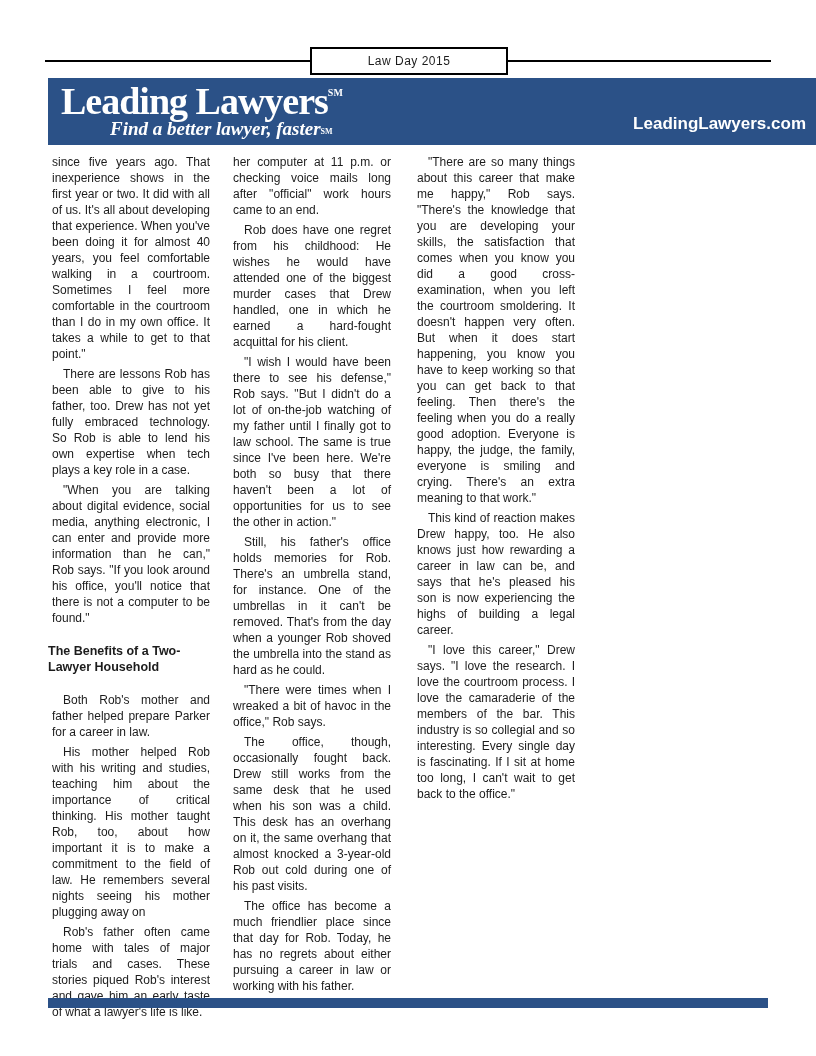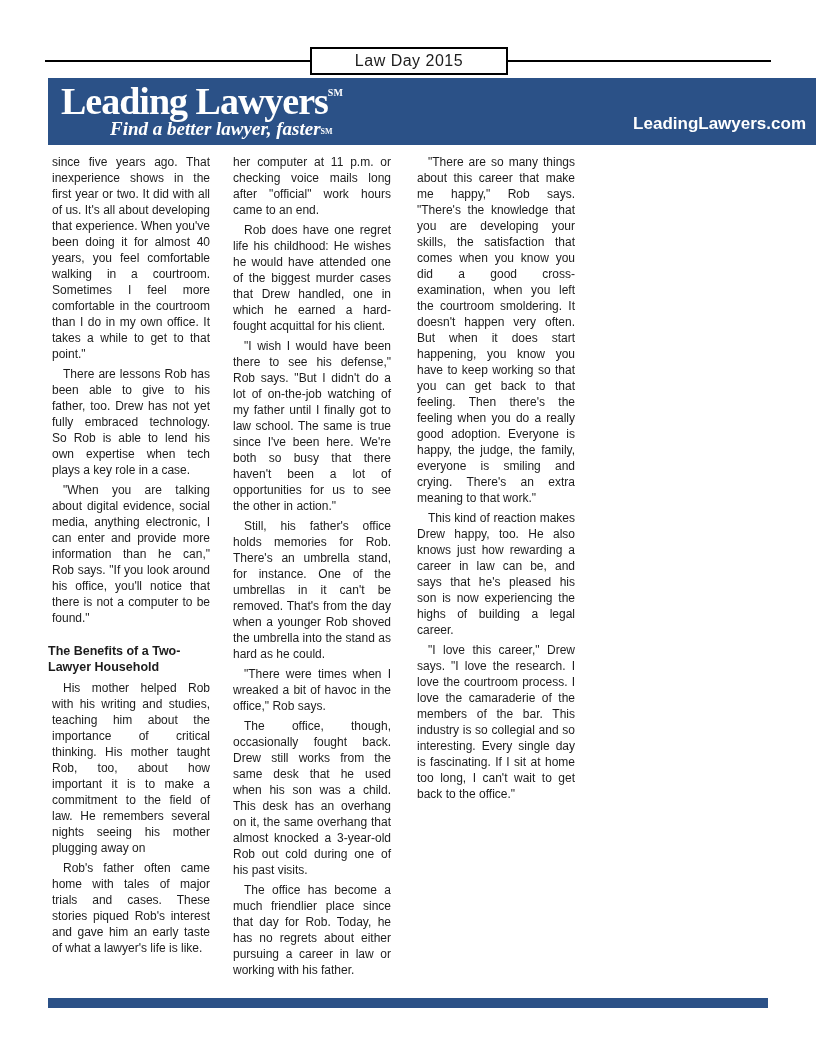--- a/index.html
+++ b/index.html
@@ -20,21 +20,21 @@
     width: 726px; height: 0;
     border-top: 2px solid #000;
   }
   .lawday-box {
     position: absolute;
     left: 310px; top: 47px;
     width: 194px; height: 24px;
     background: #ffffff;
     border: 2px solid #000;
     display: flex; align-items: center; justify-content: center;
-    font-size: 16px;
+    font-size: 12px;
     letter-spacing: 0.5px;
   }
 
   
   .banner {
     position: absolute;
     left: 48px; top: 78px;
     width: 720px; height: 67px;
     background: #2b5187;
     color: #ffffff;
@@ -86,21 +86,21 @@
     font-size: 12px;
     line-height: 16px;
     text-align: justify;
   }
   .col-0 { left: 48px; }
   .col-1 { left: 229px; }
   .col-2 { left: 413px; }
   .column p { margin: 4px; }
   .column p.indent { text-indent: 11px; }
   .column h3 {
-    margin: 17px 0 5px 0;
+    margin: 17px 0 17px 0;
     font-size: 12.5px;
     line-height: 16px;
     text-align: left;
     font-weight: 700;
   }
 
   
   .bottom-bar {
     position: absolute;
     left: 48px; top: 998px;
@@ -122,26 +122,27 @@
     <div class="logo"><span>Leading Lawyers</span><sup>SM</sup></div>
     <div class="tagline"><span>Find a better lawyer, faster</span><sup>SM</sup></div>
     <div class="website">LeadingLawyers.com</div>
   </div>
 
   <div class="column col-0">
       <p>since five years ago. That inexperience shows in the first year or two. It did with all of us. It's all about developing that experience. When you've been doing it for almost 40 years, you feel comfortable walking in a courtroom. Sometimes I feel more comfortable in the courtroom than I do in my own office. It takes a while to get to that point."</p>
       <p class="indent">There are lessons Rob has been able to give to his father, too. Drew has not yet fully embraced technology. So Rob is able to lend his own expertise when tech plays a key role in a case.</p>
       <p class="indent">"When you are talking about digital evidence, social media, anything electronic, I can enter and provide more information than he can," Rob says. "If you look around his office, you'll notice that there is not a computer to be found."</p>
       <h3>The Benefits of a Two-Lawyer Household</h3>
+      <p class="indent">Both Rob's mother and father helped prepare Parker for a career in law.</p>
       <p class="indent">His mother helped Rob with his writing and studies, teaching him about the importance of critical thinking. His mother taught Rob, too, about how important it is to make a commitment to the field of law. He remembers several nights seeing his mother plugging away on</p>
       <p class="indent">Rob's father often came home with tales of major trials and cases. These stories piqued Rob's interest and gave him an early taste of what a lawyer's life is like.</p>
     </div>
   <div class="column col-1">
       <p>her computer at 11 p.m. or checking voice mails long after "official" work hours came to an end.</p>
-      <p class="indent">Rob does have one regret life his childhood: He wishes he would have attended one of the biggest murder cases that Drew handled, one in which he earned a hard-fought acquittal for his client.</p>
+      <p class="indent">Rob does have one regret from his childhood: He wishes he would have attended one of the biggest murder cases that Drew handled, one in which he earned a hard-fought acquittal for his client.</p>
       <p class="indent">"I wish I would have been there to see his defense," Rob says. "But I didn't do a lot of on-the-job watching of my father until I finally got to law school. The same is true since I've been here. We're both so busy that there haven't been a lot of opportunities for us to see the other in action."</p>
       <p class="indent">Still, his father's office holds memories for Rob. There's an umbrella stand, for instance. One of the umbrellas in it can't be removed. That's from the day when a younger Rob shoved the umbrella into the stand as hard as he could.</p>
       <p class="indent">"There were times when I wreaked a bit of havoc in the office," Rob says.</p>
       <p class="indent">The office, though, occasionally fought back. Drew still works from the same desk that he used when his son was a child. This desk has an overhang on it, the same overhang that almost knocked a 3-year-old Rob out cold during one of his past visits.</p>
       <p class="indent">The office has become a much friendlier place since that day for Rob. Today, he has no regrets about either pursuing a career in law or working with his father.</p>
     </div>
   <div class="column col-2">
       <p class="indent">"There are so many things about this career that make me happy," Rob says. "There's the knowledge that you are developing your skills, the satisfaction that comes when you know you did a good cross-examination, when you left the courtroom smoldering. It doesn't happen very often. But when it does start happening, you know you have to keep working so that you can get back to that feeling. Then there's the feeling when you do a really good adoption. Everyone is happy, the judge, the family, everyone is smiling and crying. There's an extra meaning to that work."</p>
       <p class="indent">This kind of reaction makes Drew happy, too. He also knows just how rewarding a career in law can be, and says that he's pleased his son is now experiencing the highs of building a legal career.</p>
       <p class="indent">"I love this career," Drew says. "I love the research. I love the courtroom process. I love the camaraderie of the members of the bar. This industry is so collegial and so interesting. Every single day is fascinating. If I sit at home too long, I can't wait to get back to the office."</p>

